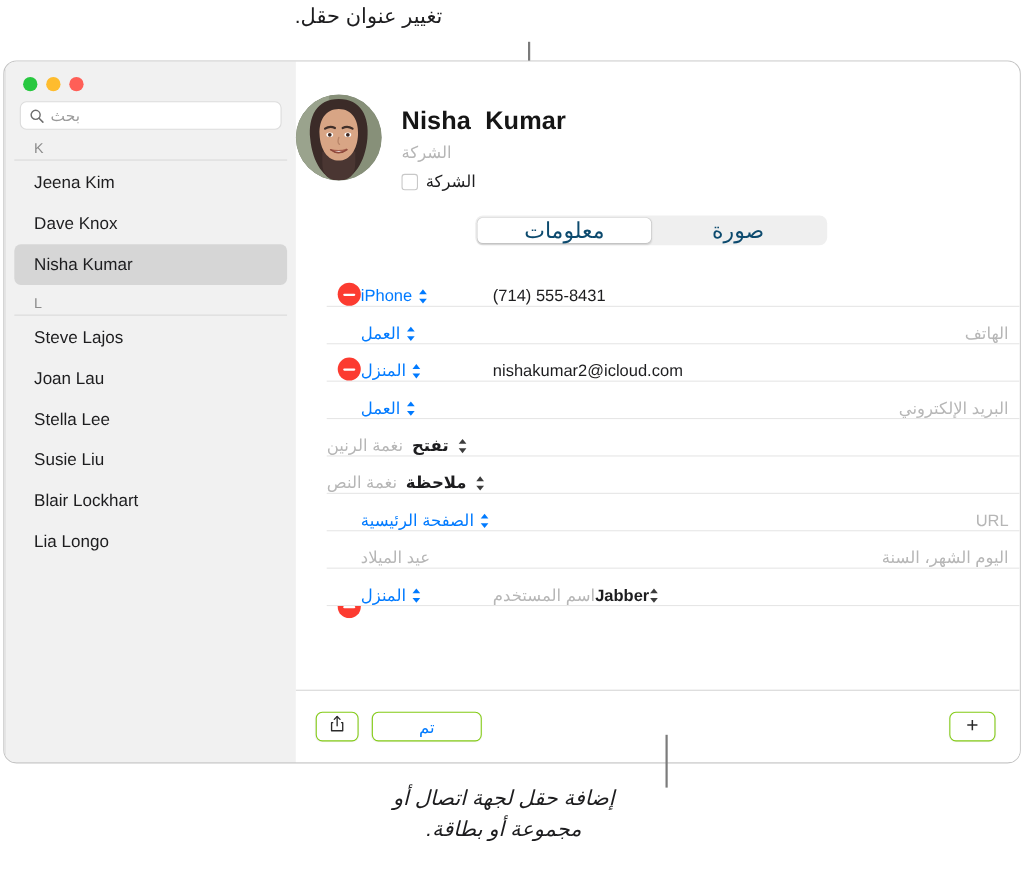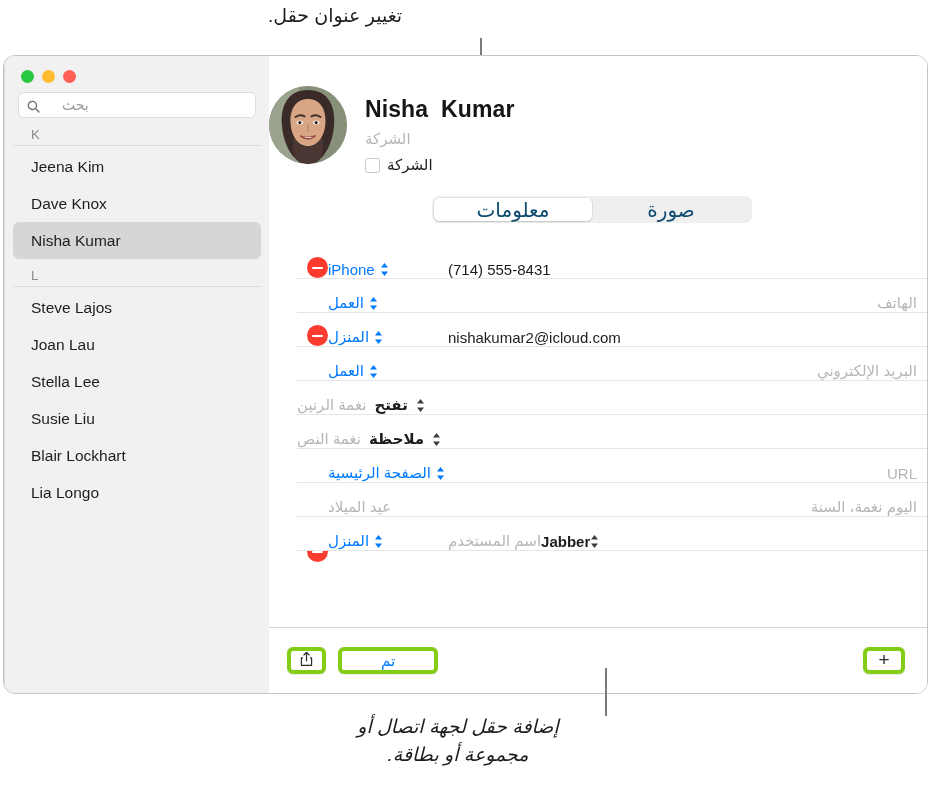--- a/index.html
+++ b/index.html
@@ -106,21 +106,21 @@
   }
   .search-field {
     height: 26px;
     background: #ffffff;
     border: 1px solid #dcdcdc;
     border-radius: 6px;
     display: flex;
     align-items: center;
     justify-content: flex-end;
     padding: 0 8px;
-    gap: 22px;
+    gap: 6px;
     box-sizing: border-box;
   }
   .search-placeholder {
     font-size: 14px;
     color: #9a9a9a;
   }
   .mag {
     width: 13px;
     height: 13px;
     flex: 0 0 auto;
@@ -355,21 +355,21 @@
     background: #ffffff;
   }
   .tb-left {
     display: flex;
     flex-direction: row-reverse;
     align-items: center;
     gap: 12px;
   }
   .btn {
     background: #ffffff;
-    border: 4px solid #84cc16;
+    border: 1px solid #84cc16;
     border-radius: 6px;
     height: 27px;
     box-shadow: 0 0.5px 1px rgba(0,0,0,.08);
     display: flex;
     align-items: center;
     justify-content: center;
     box-sizing: border-box;
   }
   .btn-share { width: 39px; }
   .btn-done  { width: 100px; font-size: 15px; color: #007aff; }
@@ -574,21 +574,21 @@
             </span>
           </span>
           <span class="value-cell placeholder rtl">URL</span>
         </div>
 
         <div class="field-row">
           <span class="minus-spacer"></span>
           <span class="label-cell">
             <span class="label-text dim">عيد الميلاد</span>
           </span>
-          <span class="value-cell placeholder rtl">اليوم نغمة، السنة</span>
+          <span class="value-cell placeholder rtl">اليوم الشهر، السنة</span>
         </div>
 
         <div class="field-row">
           <span class="minus-spacer"></span>
           <span class="label-cell">
             <span class="label-text">المنزل</span>
             <span class="stepper blue">
               <svg viewBox="0 0 9 15" width="9" height="15">
                   <path d="M4.5 1 L8 5.4 L1 5.4 Z"></path>
                   <path d="M4.5 14 L8 9.6 L1 9.6 Z"></path>

